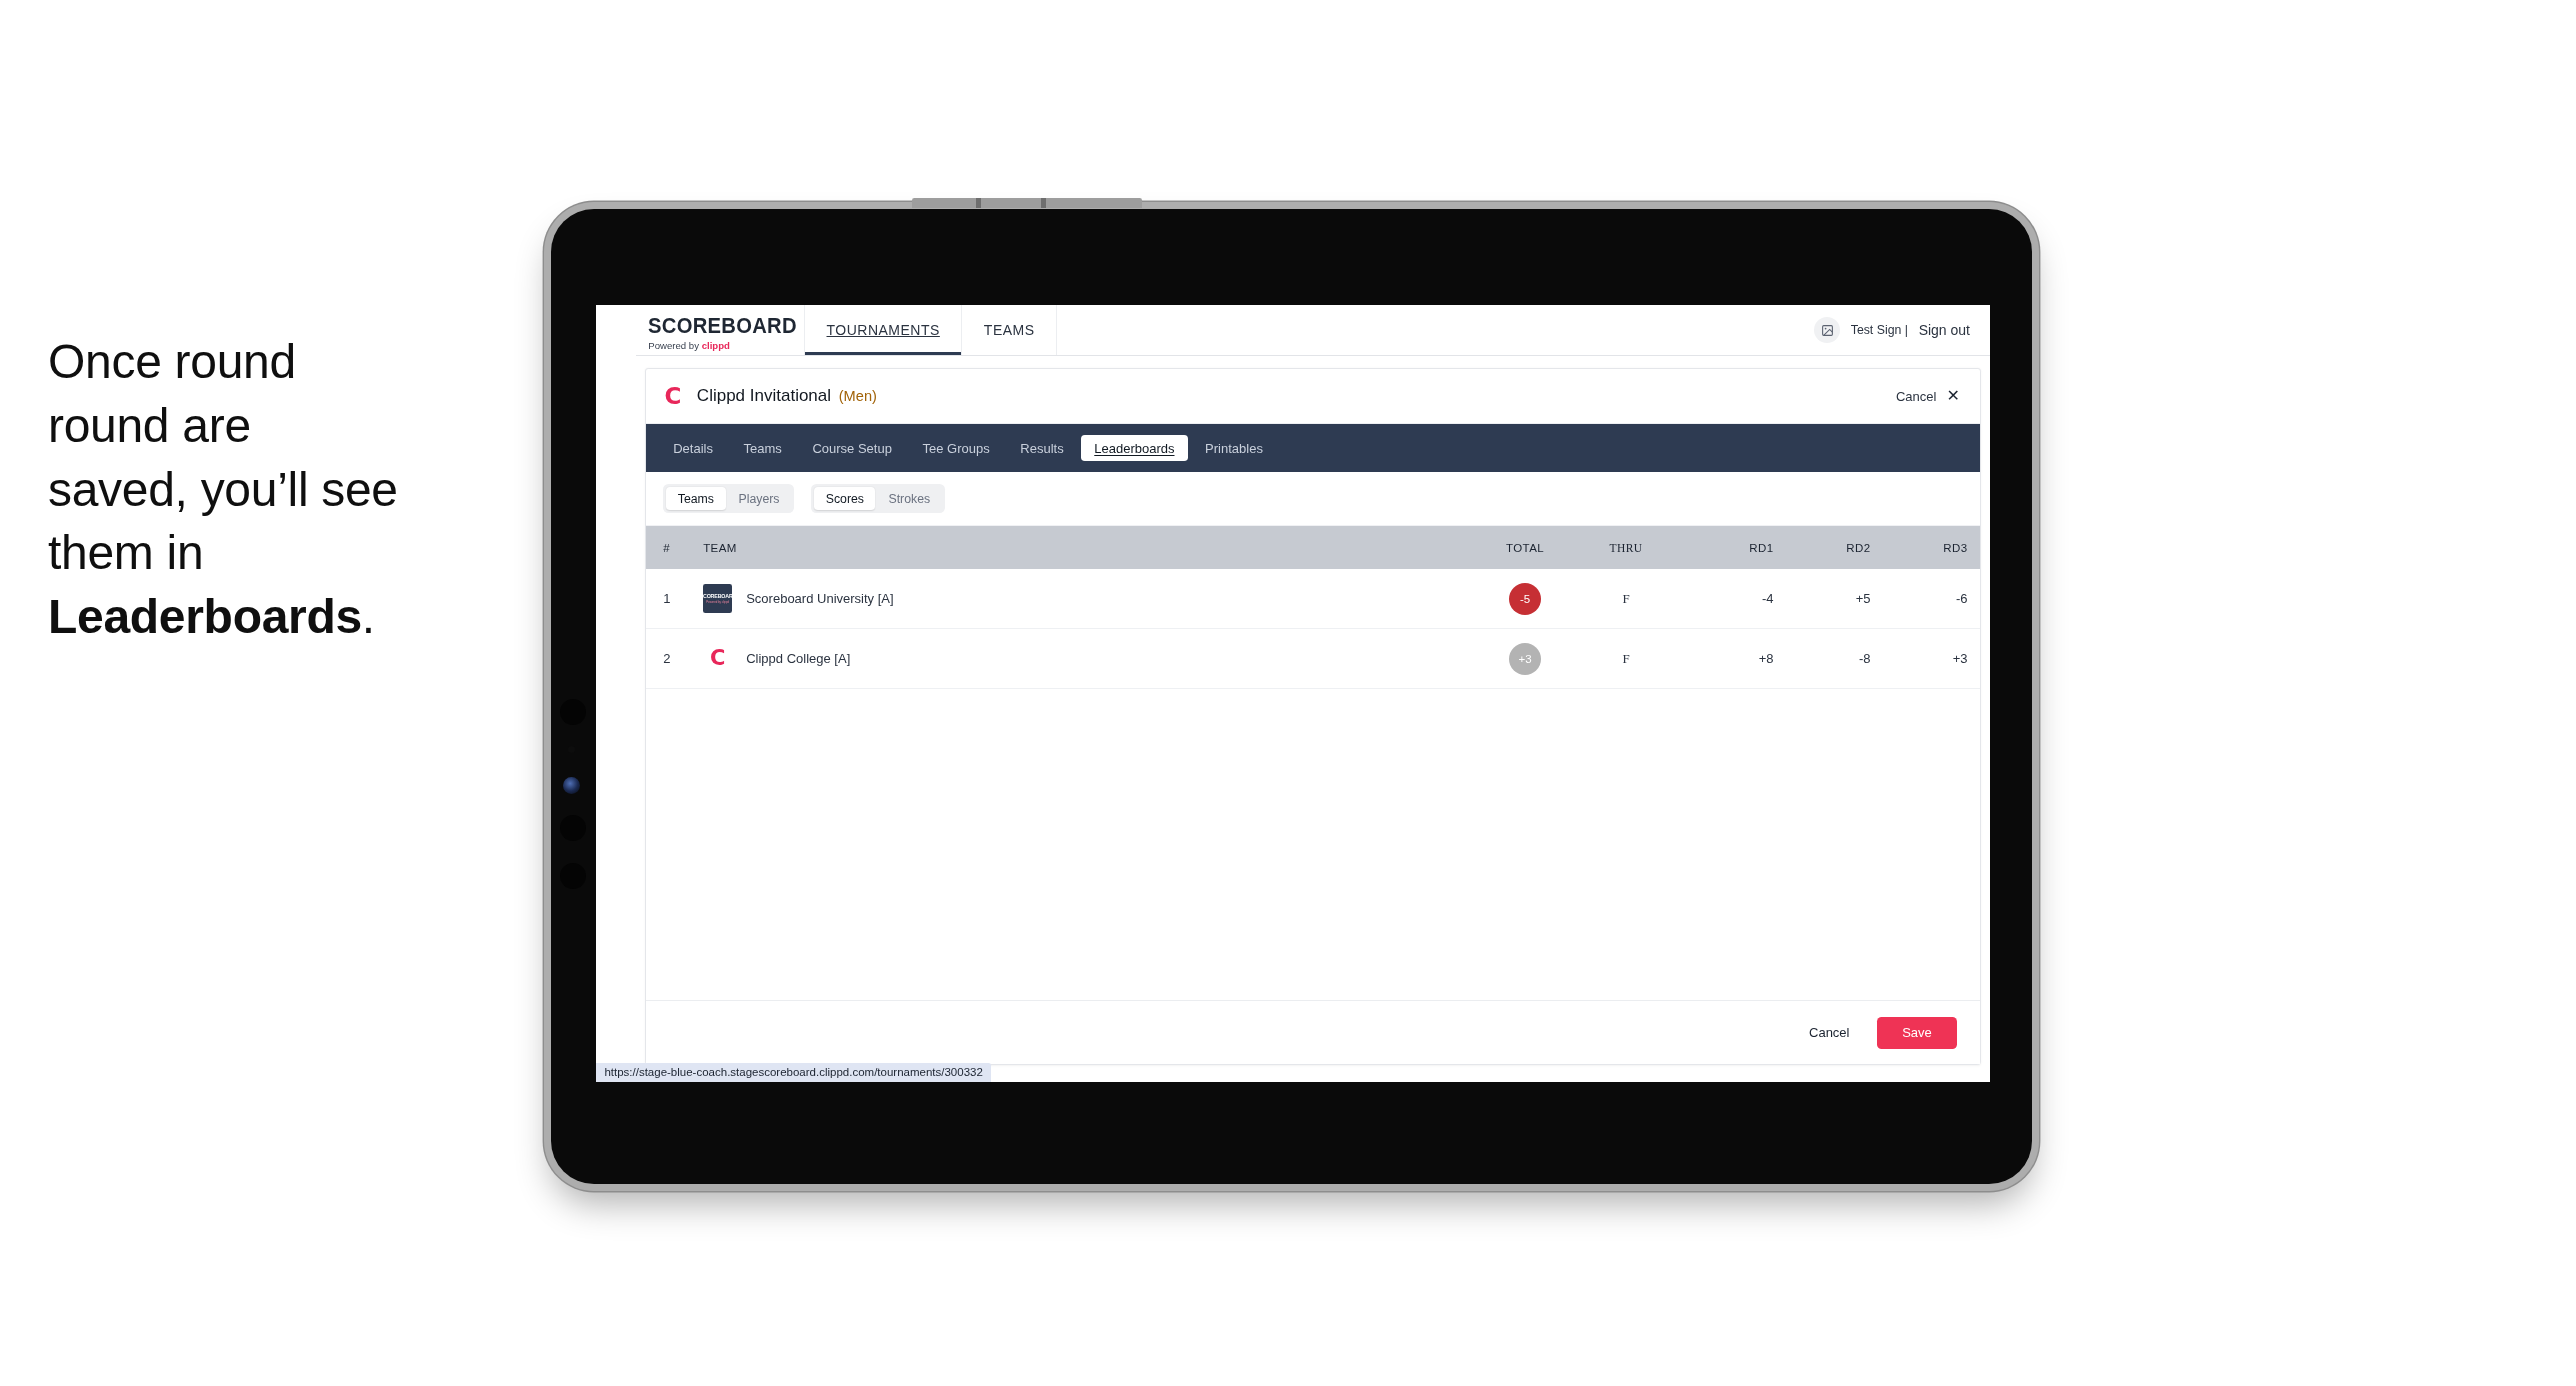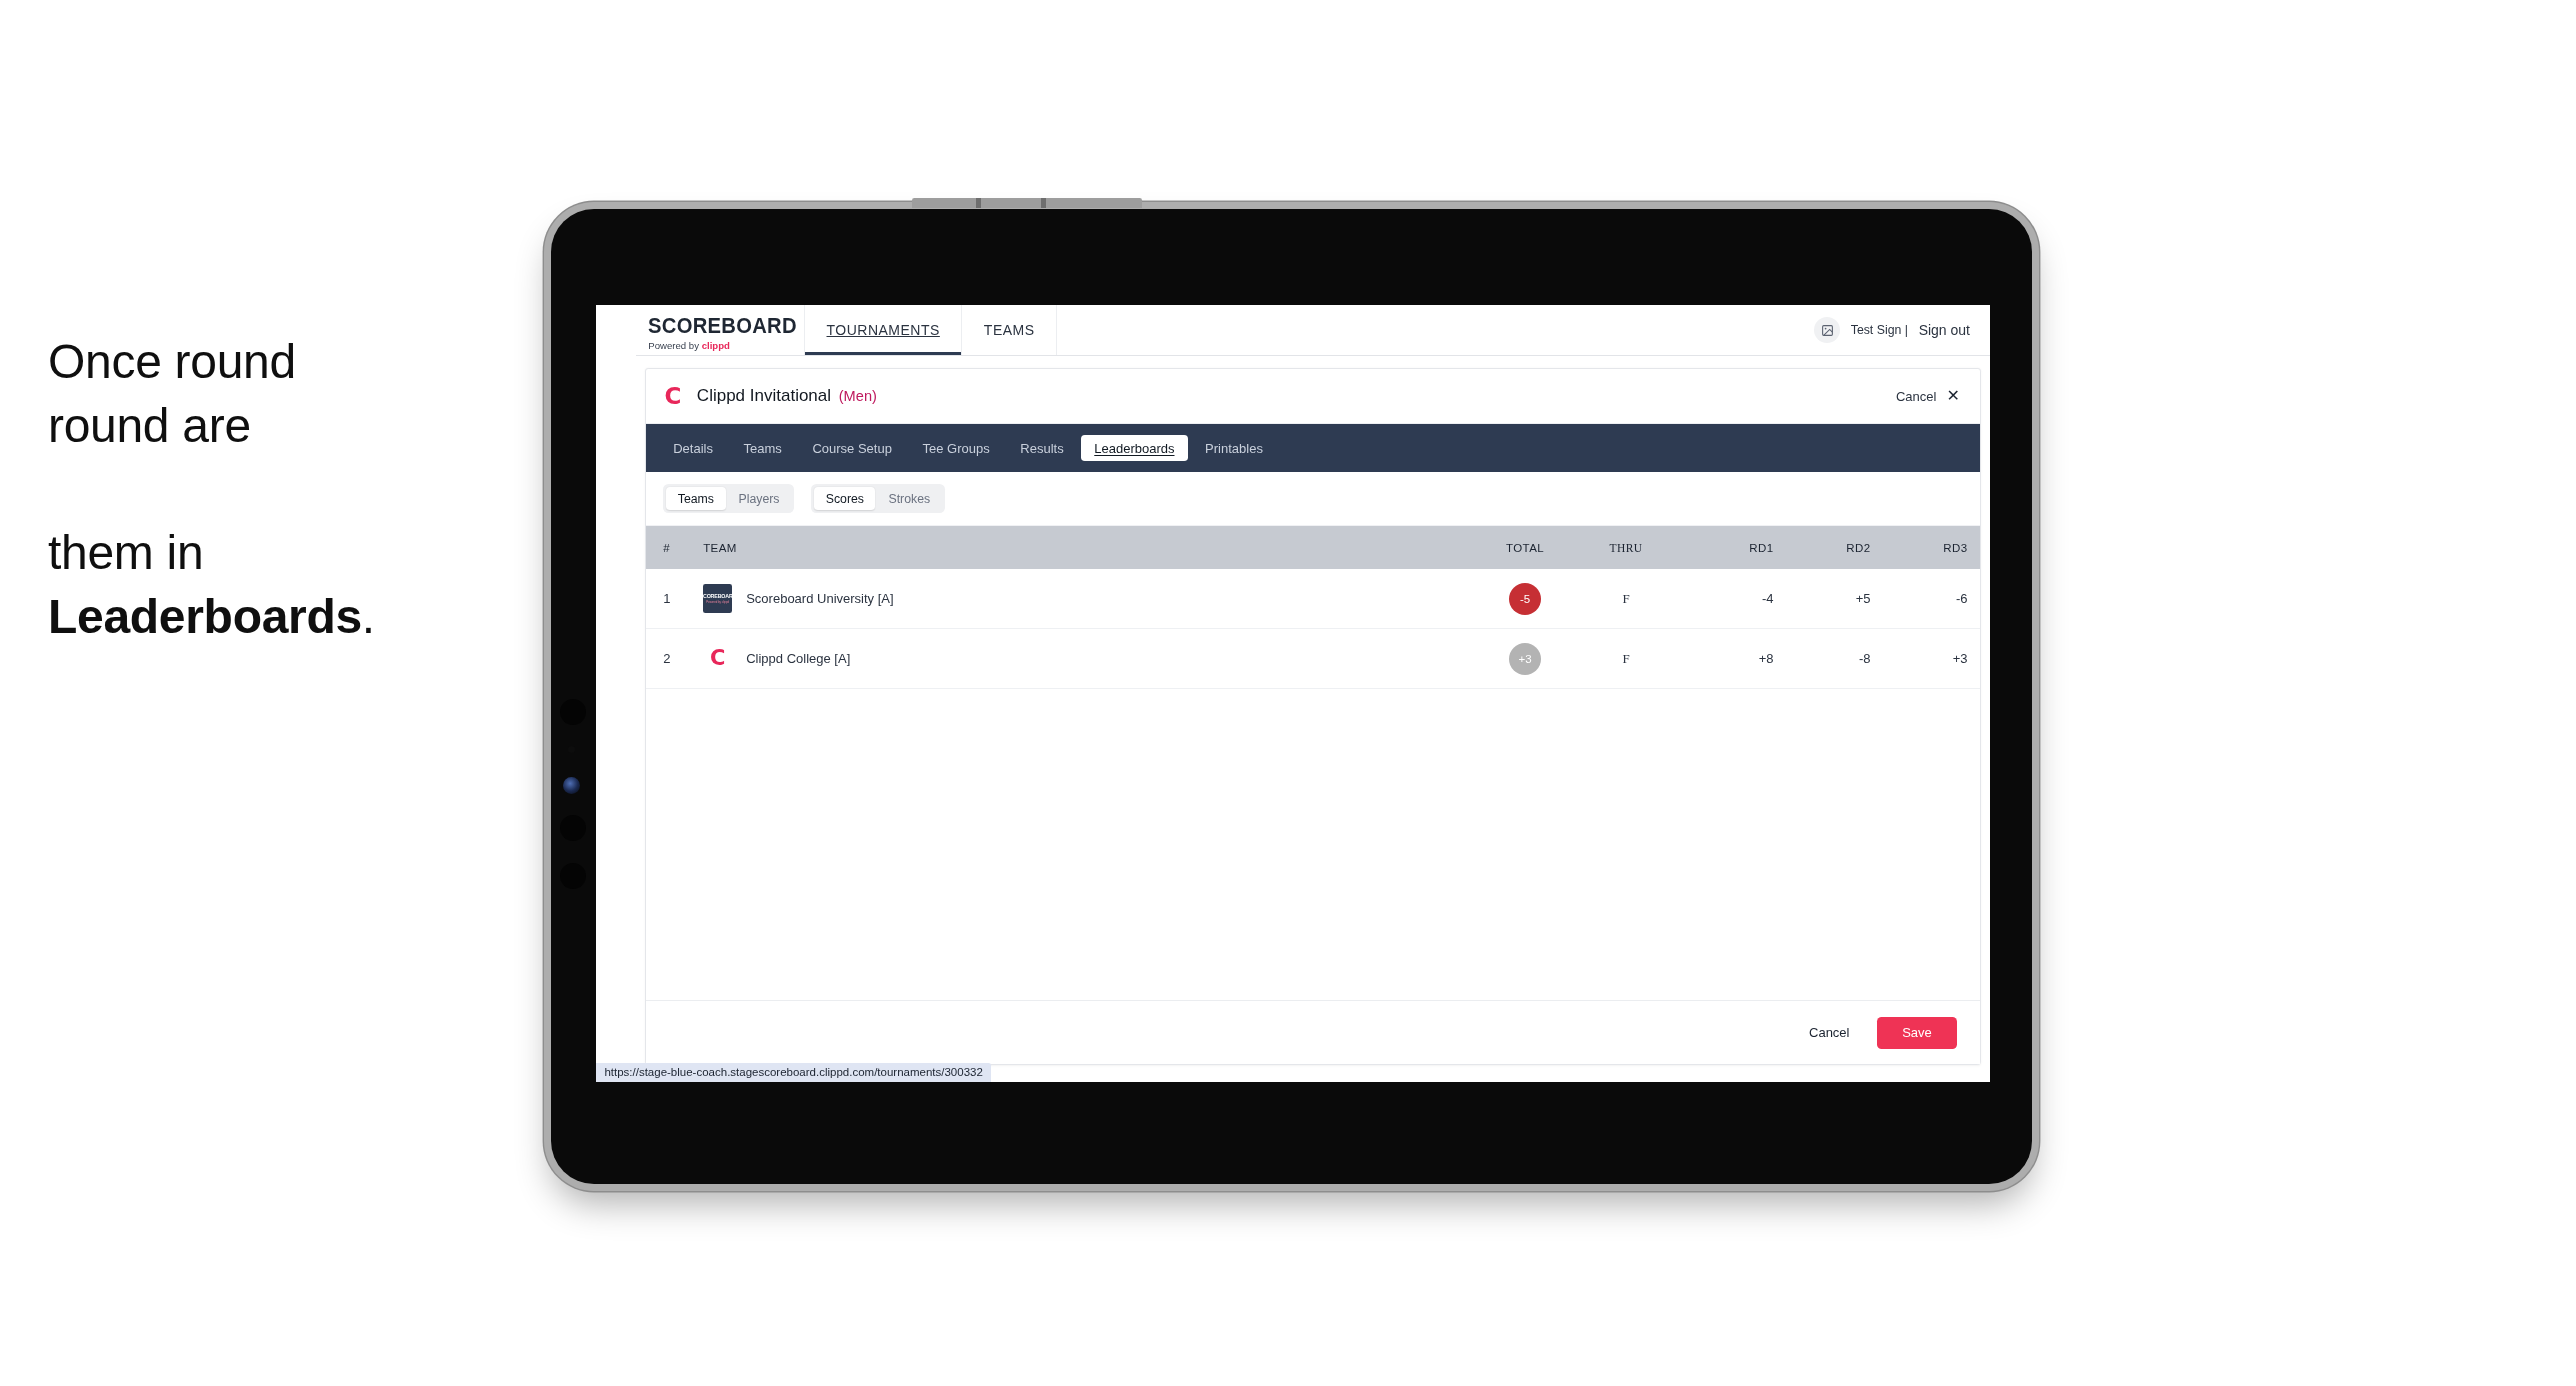--- a/index.html
+++ b/index.html
@@ -180,21 +180,21 @@
   }
   #clippd-mark {
     font-size: 23px;
     font-weight: bold;
     color: #e8275a;
     line-height: 1;
     margin-right: 15.4px;
     font-family: "DejaVu Sans", sans-serif;
   }
   #tournament-name { font-size: 17px; color: #121820; }
-  #tournament-gender { font-size: 14.6px; color: #be185d; margin-left: 7.7px; }
+  #tournament-gender { font-size: 14.6px; color: #a16207; margin-left: 7.7px; }
   #title-spacer { flex: 1; }
   #title-cancel {
     display: flex; align-items: center; gap: 10px;
     font-size: 13px; color: #2b3340; cursor: pointer;
   }
   #title-close-x { font-size: 16px; line-height: 1; color: #1b2330; }
 
   
   #navstrip {
     height: 48px;
@@ -345,21 +345,21 @@
   }
 </style>
 </head>
 <body>
 
 <div id="stage">
 
   <div id="caption">
     <span>Once round</span><br>
     <span>round are</span><br>
-    <br>
+    <span>saved, you’ll see</span><br>
     <span>them in </span><span class="bold">Leaderboards</span><span>.</span>
   </div>
 
   <div id="tablet">
     <div id="tablet-top-button"></div>
     <div class="bezel-dot" id="dot-speaker-1"></div>
     <div class="bezel-dot" id="dot-mic"></div>
     <div class="bezel-dot" id="dot-camera"></div>
     <div class="bezel-dot" id="dot-speaker-2"></div>
     <div class="bezel-dot" id="dot-speaker-3"></div>

